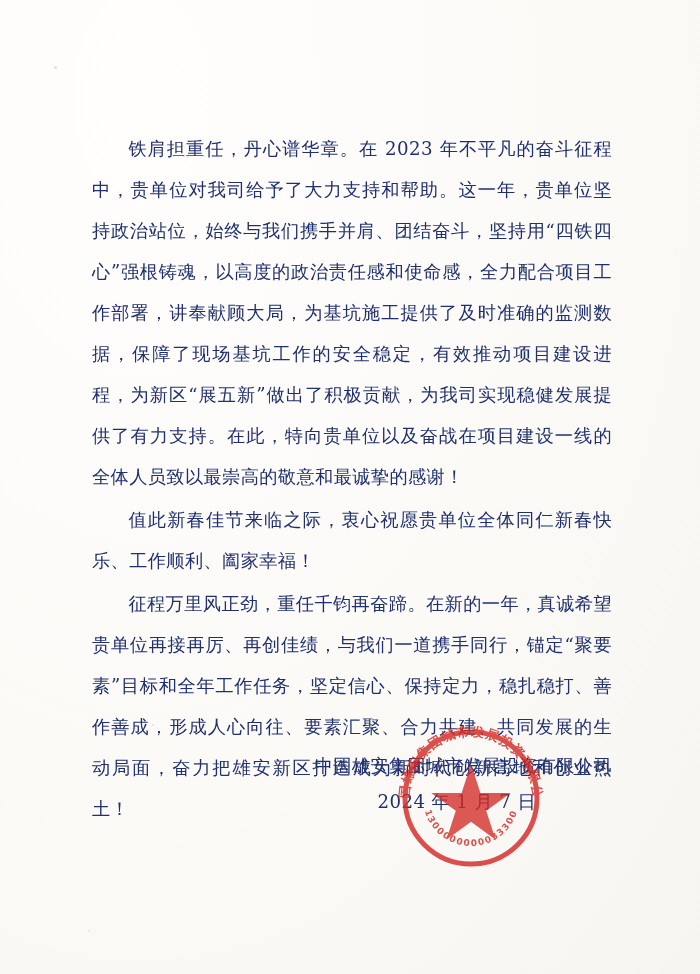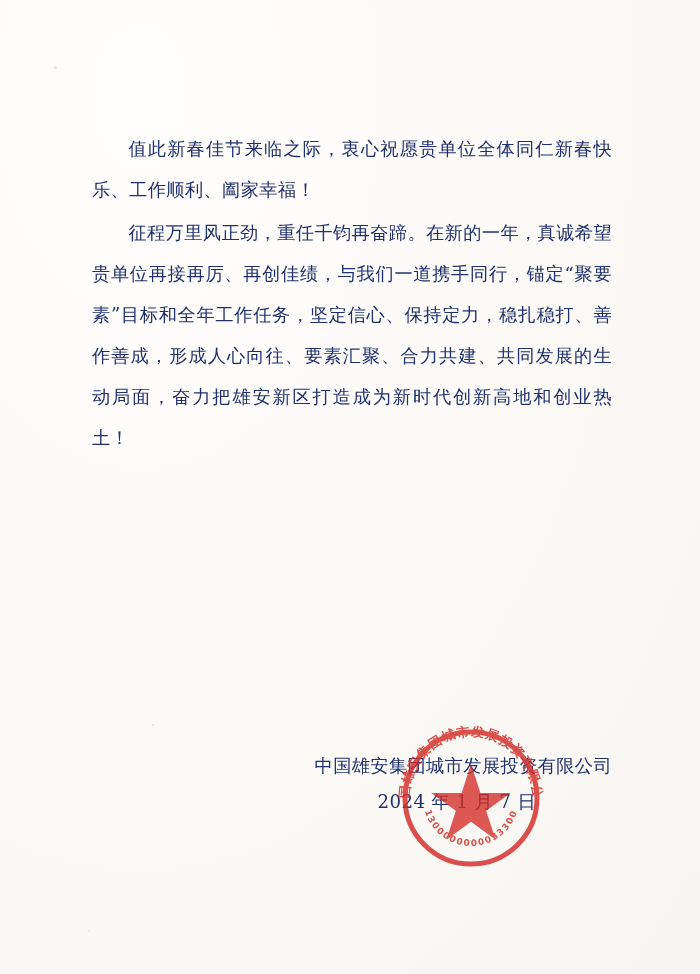--- a/index.html
+++ b/index.html
@@ -95,20 +95,21 @@
 <body>
 
 <div class="page">
 
   <span class="speck s1"></span>
   <span class="speck s2"></span>
   <span class="speck s3"></span>
   <span class="speck s4"></span>
 
   <div class="body-text">
+    <p class="para">铁肩担重任，丹心谱华章。在 2023 年不平凡的奋斗征程中，贵单位对我司给予了大力支持和帮助。这一年，贵单位坚持政治站位，始终与我们携手并肩、团结奋斗，坚持用“四铁四心”强根铸魂，以高度的政治责任感和使命感，全力配合项目工作部署，讲奉献顾大局，为基坑施工提供了及时准确的监测数据，保障了现场基坑工作的安全稳定，有效推动项目建设进程，为新区“展五新”做出了积极贡献，为我司实现稳健发展提供了有力支持。在此，特向贵单位以及奋战在项目建设一线的全体人员致以最崇高的敬意和最诚挚的感谢！</p>
     <p class="para">值此新春佳节来临之际，衷心祝愿贵单位全体同仁新春快乐、工作顺利、阖家幸福！</p>
     <p class="para">征程万里风正劲，重任千钧再奋蹄。在新的一年，真诚希望贵单位再接再厉、再创佳绩，与我们一道携手同行，锚定“聚要素”目标和全年工作任务，坚定信心、保持定力，稳扎稳打、善作善成，形成人心向往、要素汇聚、合力共建、共同发展的生动局面，奋力把雄安新区打造成为新时代创新高地和创业热土！</p>
   </div>
 
   <div class="signature">
     <div class="sig-company">中国雄安集团城市发展投资有限公司</div>
     <div class="sig-date">2024 年 1 月 7 日</div>
   </div>
 
   <div class="seal">

